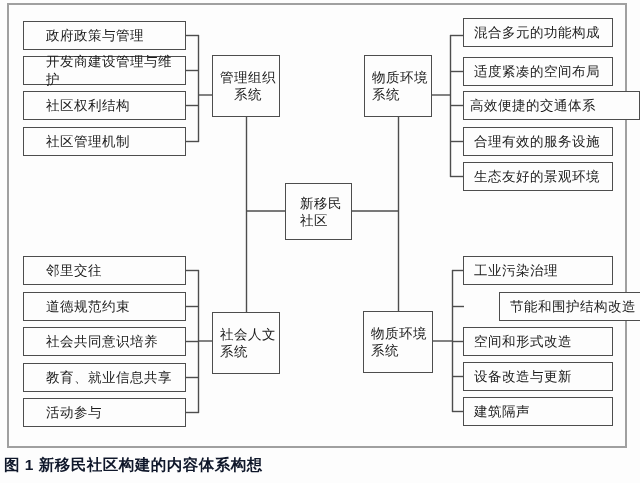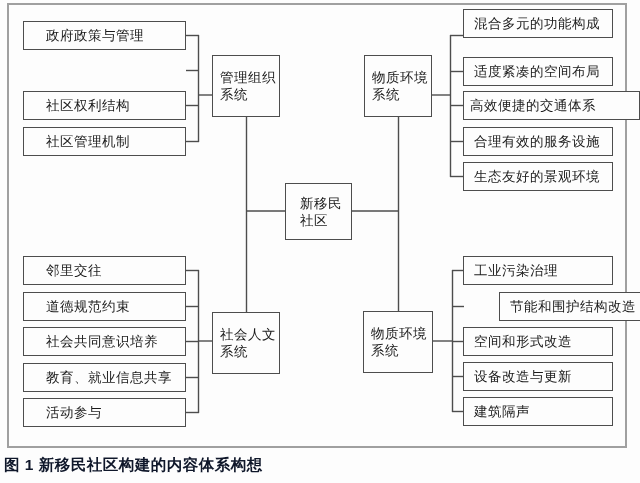--- a/index.html
+++ b/index.html
@@ -109,42 +109,43 @@
     <line x1="452.5" y1="270" x2="452.5" y2="412"></line>
     <line x1="432" y1="341" x2="453" y2="341"></line>
 
     <line x1="246.5" y1="117" x2="246.5" y2="312"></line>
     <line x1="398.5" y1="117" x2="398.5" y2="311"></line>
     <line x1="246" y1="211" x2="286" y2="211"></line>
     <line x1="351" y1="211" x2="399" y2="211"></line>
   </svg>
 
   <div class="box leaf pad-wide" style="left:23px;top:21px;width:163px;">政府政策与管理</div>
+  <div class="box leaf pad-wide" style="left:23px;top:56px;width:163px;">开发商建设管理与维护</div>
   <div class="box leaf pad-wide" style="left:23px;top:91px;width:163px;">社区权利结构</div>
   <div class="box leaf pad-wide" style="left:23px;top:127px;width:163px;">社区管理机制</div>
 
-  <div class="box leaf pad-narrow" style="left:463px;top:9px;width:150px;">混合多元的功能构成</div>
+  <div class="box leaf pad-narrow" style="left:463px;top:18px;width:150px;">混合多元的功能构成</div>
   <div class="box leaf pad-narrow" style="left:463px;top:57px;width:150px;">适度紧凑的空间布局</div>
   <div class="box leaf pad-narrow" style="left:463px;top:91px;width:177px;padding-left:6px;">高效便捷的交通体系</div>
   <div class="box leaf pad-narrow" style="left:463px;top:127px;width:150px;">合理有效的服务设施</div>
   <div class="box leaf pad-narrow" style="left:463px;top:162px;width:150px;">生态友好的景观环境</div>
 
   <div class="box leaf pad-wide" style="left:23px;top:256px;width:163px;">邻里交往</div>
   <div class="box leaf pad-wide" style="left:23px;top:292px;width:163px;">道德规范约束</div>
   <div class="box leaf pad-wide" style="left:23px;top:327px;width:163px;">社会共同意识培养</div>
   <div class="box leaf pad-wide" style="left:23px;top:363px;width:163px;">教育、就业信息共享</div>
   <div class="box leaf pad-wide" style="left:23px;top:398px;width:163px;">活动参与</div>
 
   <div class="box leaf pad-narrow" style="left:463px;top:256px;width:150px;">工业污染治理</div>
   <div class="box leaf pad-narrow" style="left:463px;top:292px;width:150px;margin-left:36px;">节能和围护结构改造</div>
   <div class="box leaf pad-narrow" style="left:463px;top:327px;width:150px;">空间和形式改造</div>
   <div class="box leaf pad-narrow" style="left:463px;top:362px;width:150px;">设备改造与更新</div>
   <div class="box leaf pad-narrow" style="left:463px;top:397px;width:150px;">建筑隔声</div>
 
-  <div class="box hub" style="left:212px;top:55px;">管理组织
+  <div class="box hub" style="left:212px;top:55px;text-align:center;">管理组织
 系统</div>
   <div class="box hub" style="left:364px;top:55px;">物质环境
 系统</div>
   <div class="box hub" style="left:212px;top:312px;">社会人文
 系统</div>
   <div class="box hub" style="left:363px;top:311px;width:70px;">物质环境
 系统</div>
 
   <div class="box center-box" style="left:285px;top:183px;">新移民
 社区</div>

